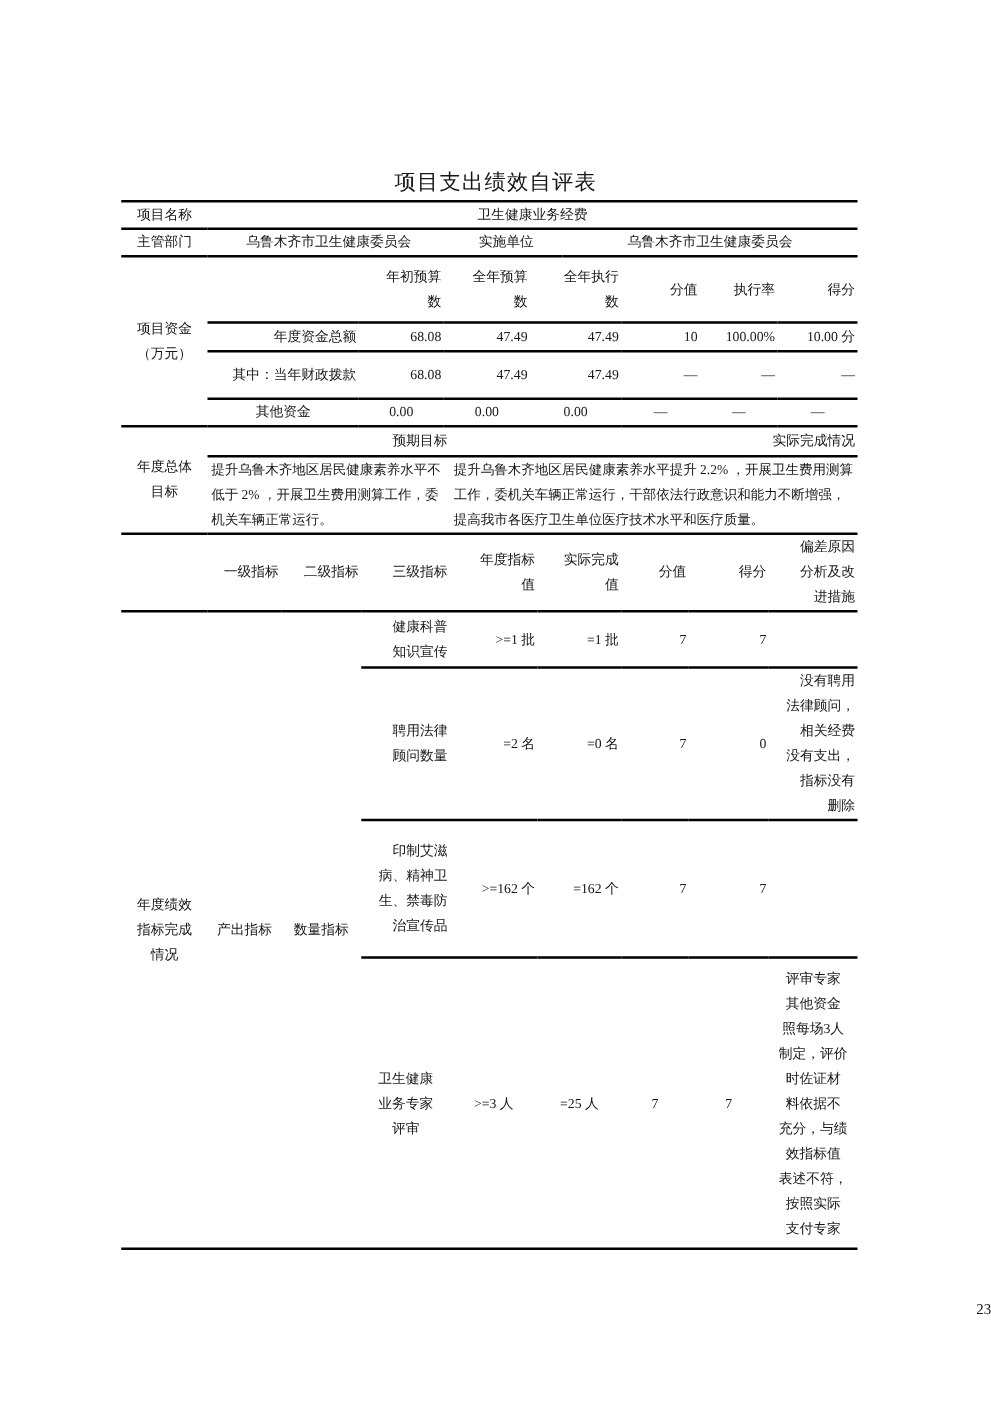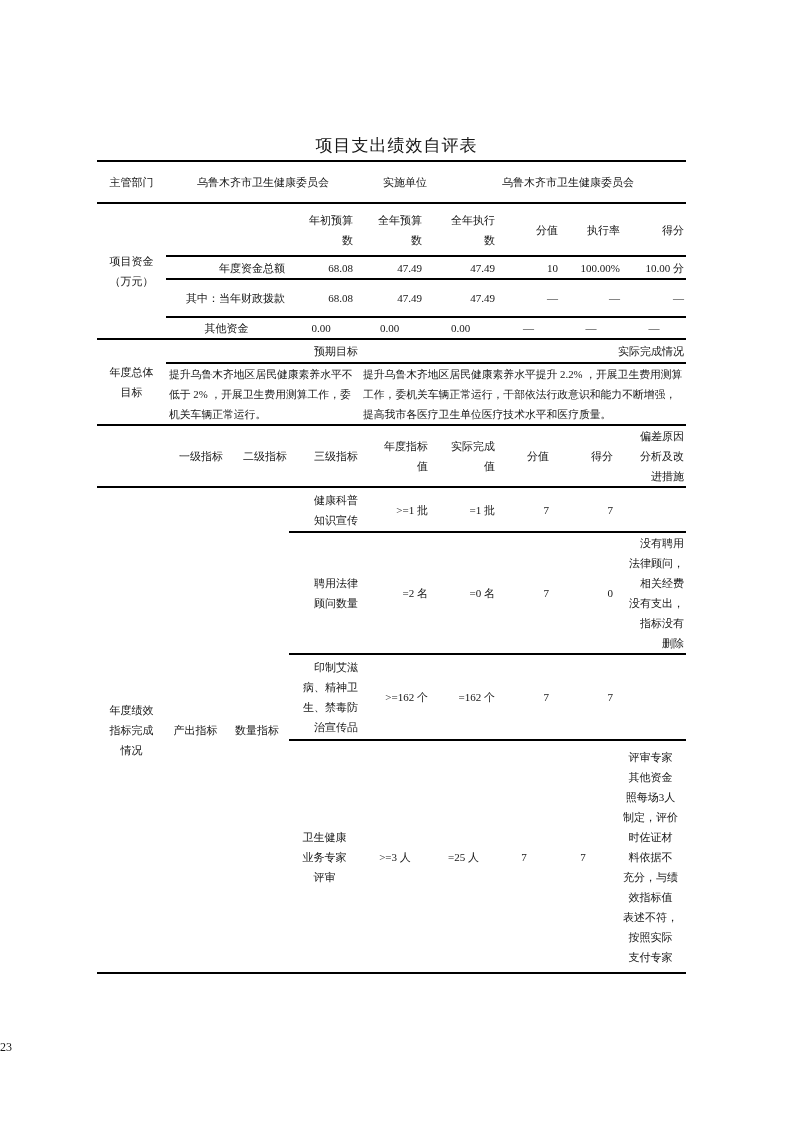--- a/index.html
+++ b/index.html
@@ -50,43 +50,55 @@
   .para {
     text-align: left;
     font-size: 10.8px;
     padding: 0 3px;
   }
   .pagenum {
     position: absolute;
     left: 0;
     width: 793px;
     top: 1040px;
-    text-align: left;
+    text-align: right;
     font-size: 12px;
   }
 </style>
 </head>
 <body>
 
 <div class="page">
 
   <div class="doc-title">项目支出绩效自评表</div>
 
   <div class="tbl-wrap">
 
+    <table class="sec">
+      <colgroup>
+          <col style="width:69px">
+          <col style="width:520px">
+        </colgroup>
+      <tbody>
+          <tr style="height:21px">
+        <td>项目名称</td>
+        <td>卫生健康业务经费</td>
+      </tr>
+    </tbody>
+      </table>
 
     <table class="sec">
       <colgroup>
           <col style="width:69px">
           <col style="width:194px">
           <col style="width:90px">
           <col style="width:236px">
         </colgroup>
       <tbody>
-          <tr style="height:41px">
+          <tr style="height:21px">
         <td>主管部门</td>
         <td>乌鲁木齐市卫生健康委员会</td>
         <td>实施单位</td>
         <td>乌鲁木齐市卫生健康委员会</td>
       </tr>
     </tbody>
       </table>
 
     <table class="sec">
       <colgroup>
@@ -217,21 +229,21 @@
         <td class="bb">=0 名</td>
         <td class="bb">7</td>
         <td class="bb">0</td>
         <td class="bb">没有聘用
 法律顾问，
 相关经费
 没有支出，
 指标没有
 删除</td>
       </tr>
-      <tr style="height:86px">
+      <tr style="height:110px">
         <td class="bb">印制艾滋
 病、精神卫
 生、禁毒防
 治宣传品</td>
         <td class="bb">&gt;=162 个</td>
         <td class="bb">=162 个</td>
         <td class="bb">7</td>
         <td class="bb">7</td>
         <td class="bb"></td>
       </tr>

